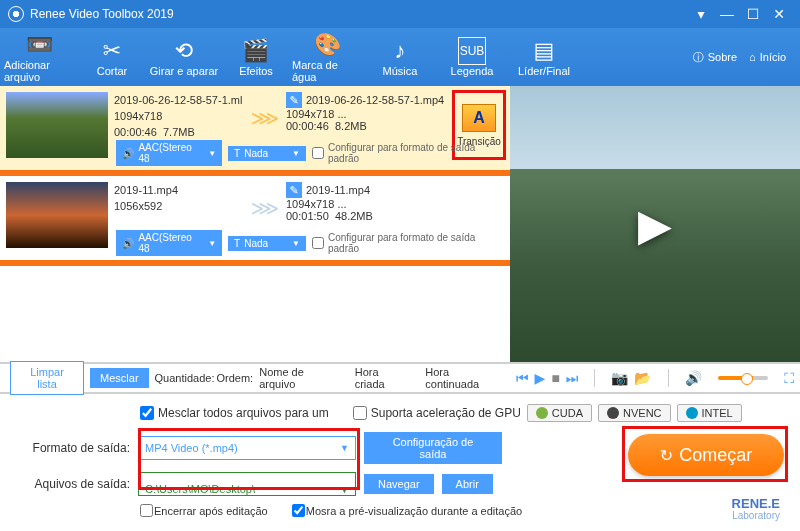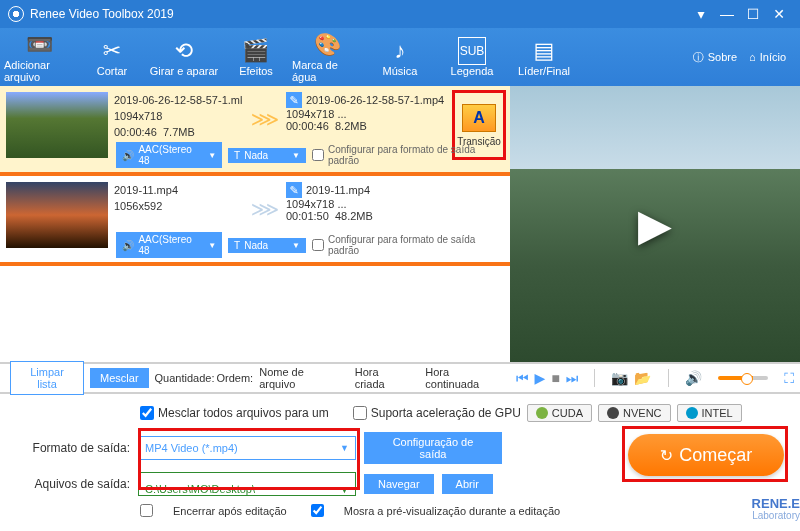--- a/index.html
+++ b/index.html
@@ -20,21 +20,21 @@
 .tright .link { display: flex; align-items: center; gap: 4px; cursor: pointer; }
 
 
 .main { display: flex; height: 276px; }
 .leftpane { width: 510px; overflow: hidden; }
 .preview { flex: 1; background: #0a0a0a; display: flex; align-items: center; justify-content: center; position: relative; }
 .preview .img { width: 100%; height: 100%; background: linear-gradient(to bottom,#a8c8d8 0%,#c8dce8 30%,#5b7c5c 30%,#3d5a3e 65%,#2d4a2e 100%); }
 .preview .play { position: absolute; color: #fff; font-size: 44px; text-shadow: 0 2px 8px rgba(0,0,0,0.6); }
 
 
-.row { display: flex; height: 90px; border-bottom: 4px solid #f97316; position: relative; }
+.row { display: flex; height: 90px; border-bottom: 6px solid #f97316; position: relative; }
 .row.sel { background: #fff4cc; }
 .thumb { width: 102px; height: 66px; margin: 6px; background: linear-gradient(to bottom,#88aaff 0%,#557733 40%,#335522 100%); }
 .thumb.sunset { background: linear-gradient(to bottom,#334466 0%,#cc6633 50%,#221100 100%); }
 .vcol { width: 130px; padding-top: 6px; font-size: 11px; color: #333; }
 .vcol div { line-height: 16px; }
 .arrows { width: 42px; display: flex; align-items: center; justify-content: center; padding-bottom: 20px; }
 .arrows .arr { color: #c0d4e8; font-size: 20px; }
 .row.sel .arrows .arr { color: #ffc04d; }
 .ocol { flex: 1; padding-top: 6px; font-size: 11px; color: #333; }
 .ocol .editline { display: flex; align-items: center; gap: 4px; }
@@ -83,23 +83,23 @@
 .combo.green { color: #2e8b2e; border-color: #2e8b2e; align-items: flex-end; }
 .combo .dn { margin-left: auto; font-size: 9px; }
 .bluebtn { background: #4a9eff; color: #fff; padding: 4px 14px; font-size: 11px; cursor: pointer; border: none; }
 .startbtn { position: absolute; right: 16px; top: 40px; width: 156px; height: 42px; background: linear-gradient(#ff9933,#ff7700); color: #fff; border-radius: 21px; font-size: 18px; display: flex; align-items: center; justify-content: center; gap: 6px; cursor: pointer; box-shadow: 0 2px 4px rgba(0,0,0,0.2); }
 .startbtn .ric { font-size: 16px; }
 
 .redbox1 { position: absolute; border: 3px solid #e81010; pointer-events: none; left: 138px; top: 34px; width: 222px; height: 62px; }
 .redbox2 { position: absolute; border: 3px solid #e81010; pointer-events: none; right: 12px; top: 32px; width: 166px; height: 56px; }
 
 .lastchk { margin-left: 128px; display: flex; gap: 24px; font-size: 11px; }
-.lastchk label { display: flex; align-items: center; gap: 20px; }
-
-.brand { position: absolute; right: 0; bottom: 4px; font-size: 10px; color: #88aadd; text-align: right; line-height: 11px; }
+.lastchk label { display: flex; align-items: center; gap: 1px; }
+
+.brand { position: absolute; right: 20px; bottom: 4px; font-size: 10px; color: #88aadd; text-align: right; line-height: 11px; }
 .brand .big { font-size: 13px; font-weight: bold; color: #4477cc; }
 .pcwrap{display:flex;align-items:center;gap:6px;}
 </style>
 </head>
 <body>
 
 <div class="titlebar">
   <div class="logo"></div>
   <div class="title">Renee Video Toolbox 2019</div>
   <div class="wbtn">▾</div>

